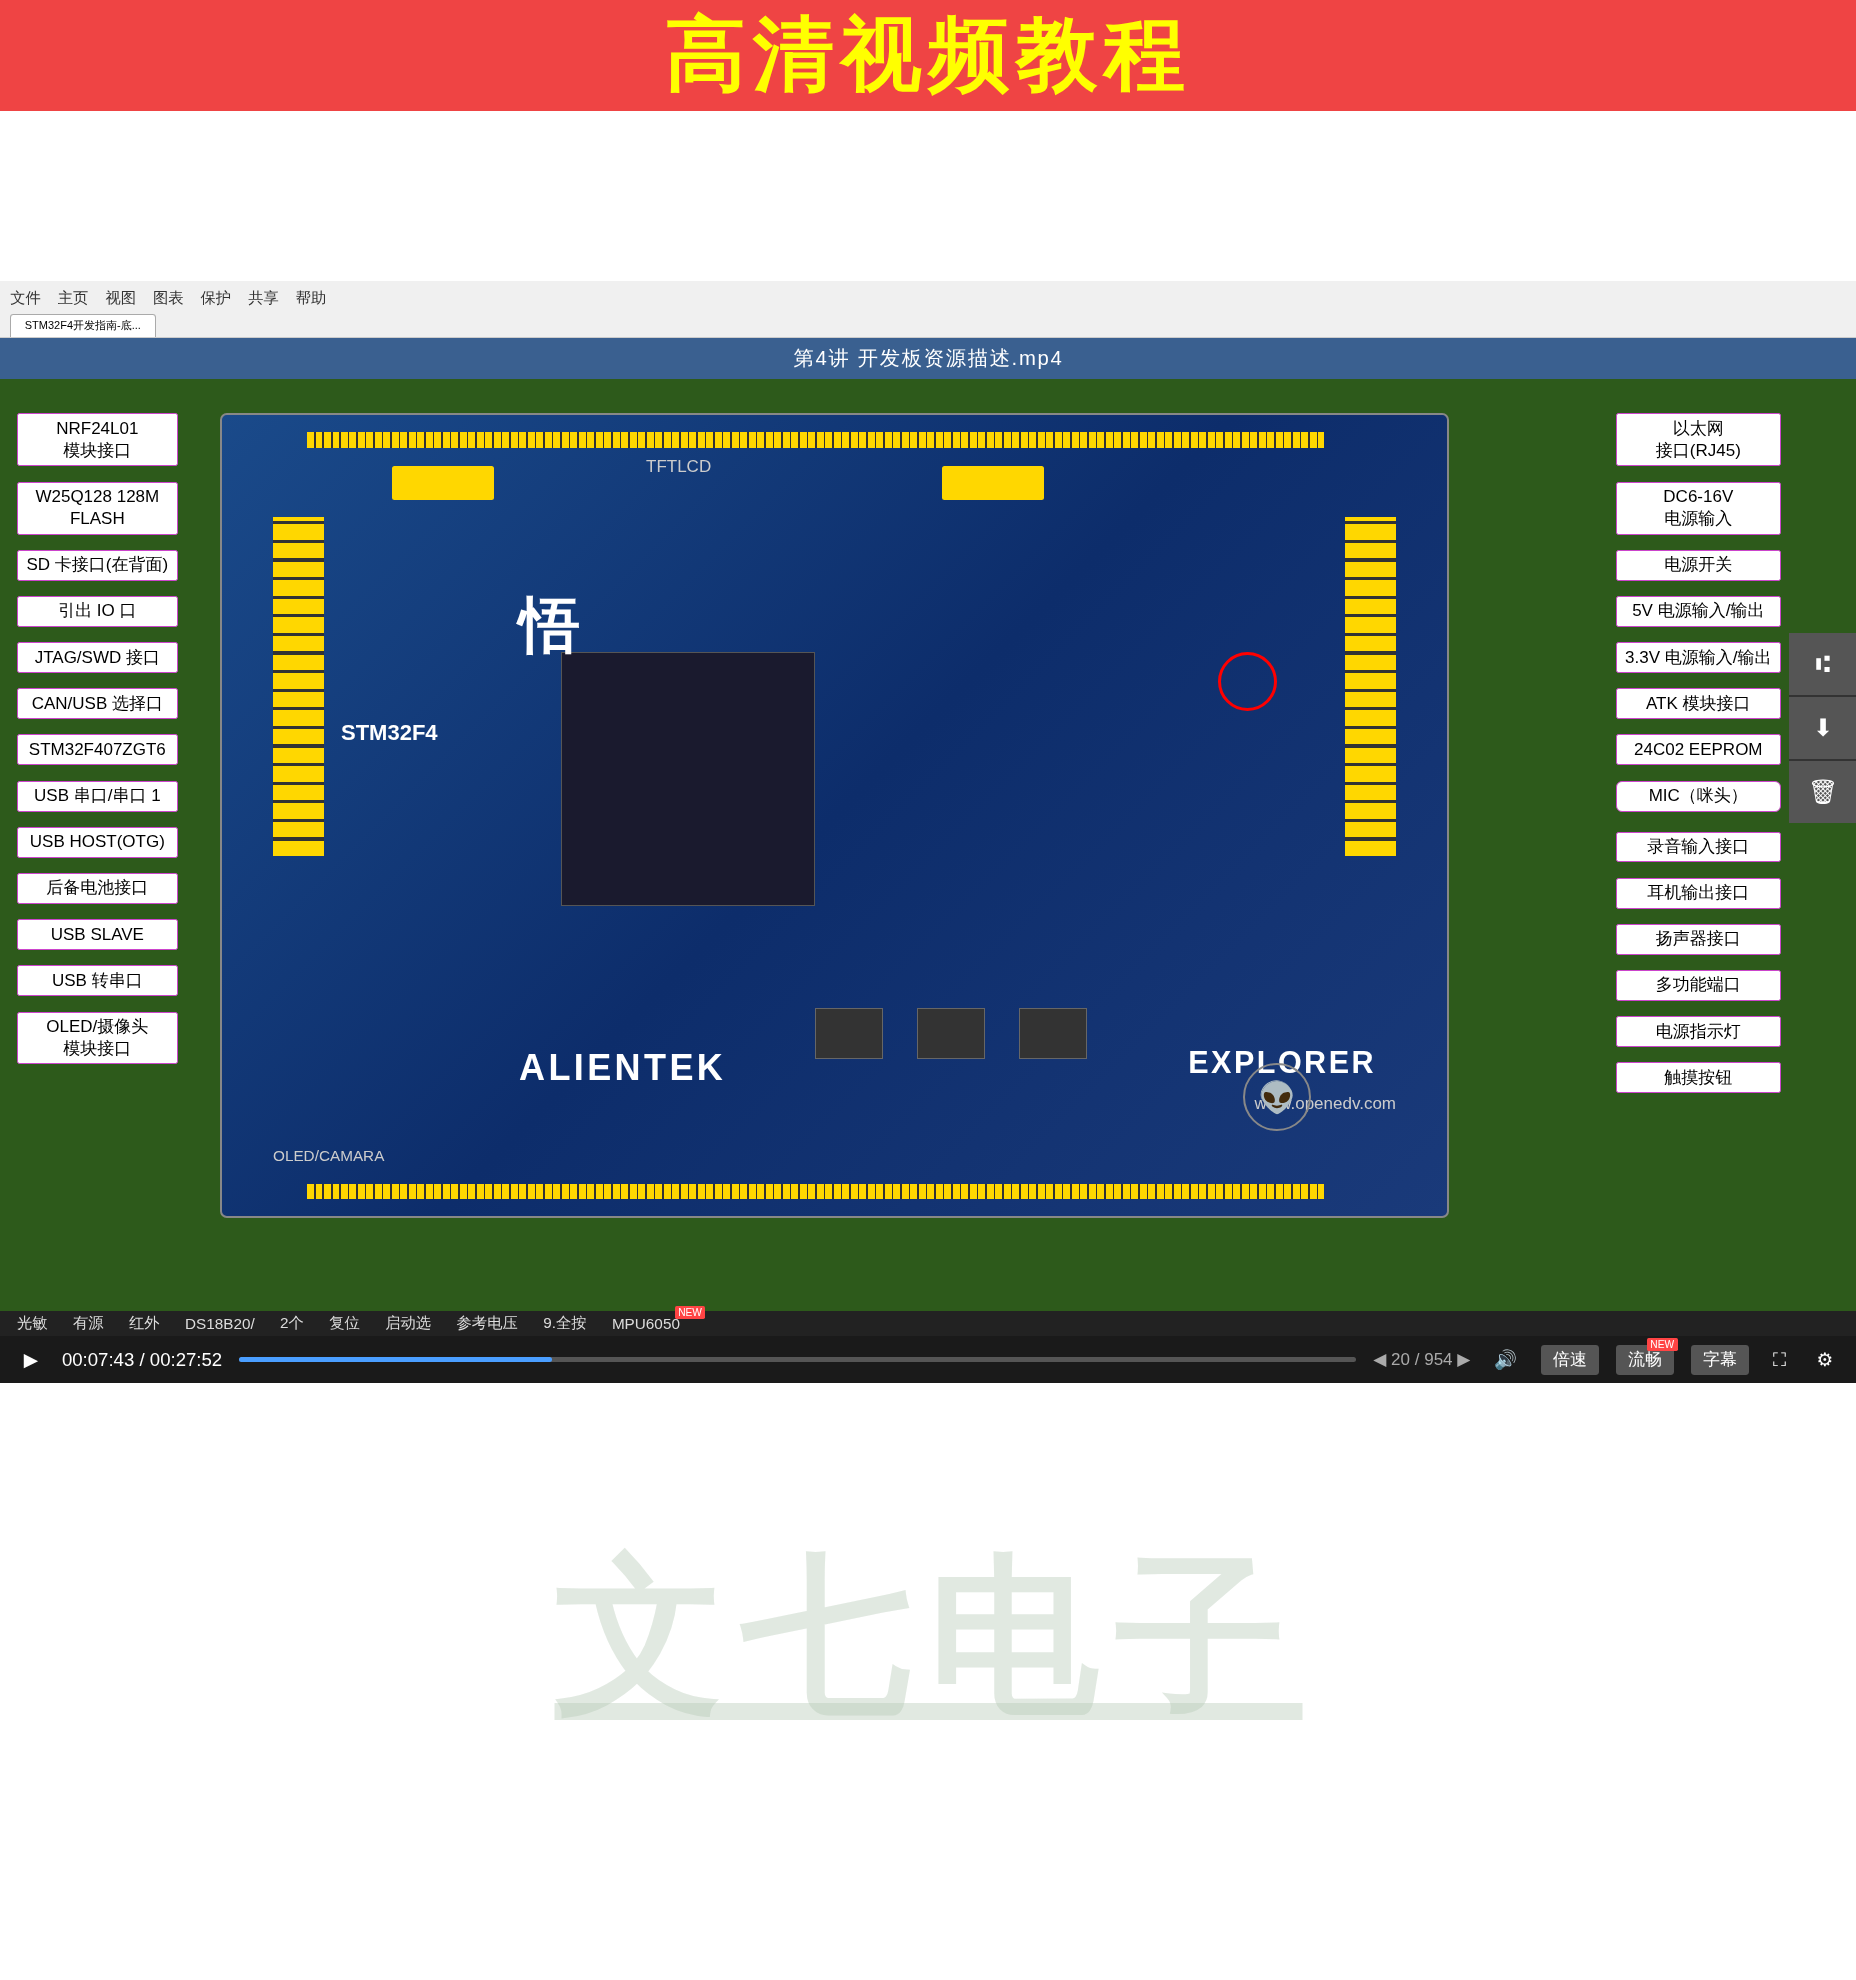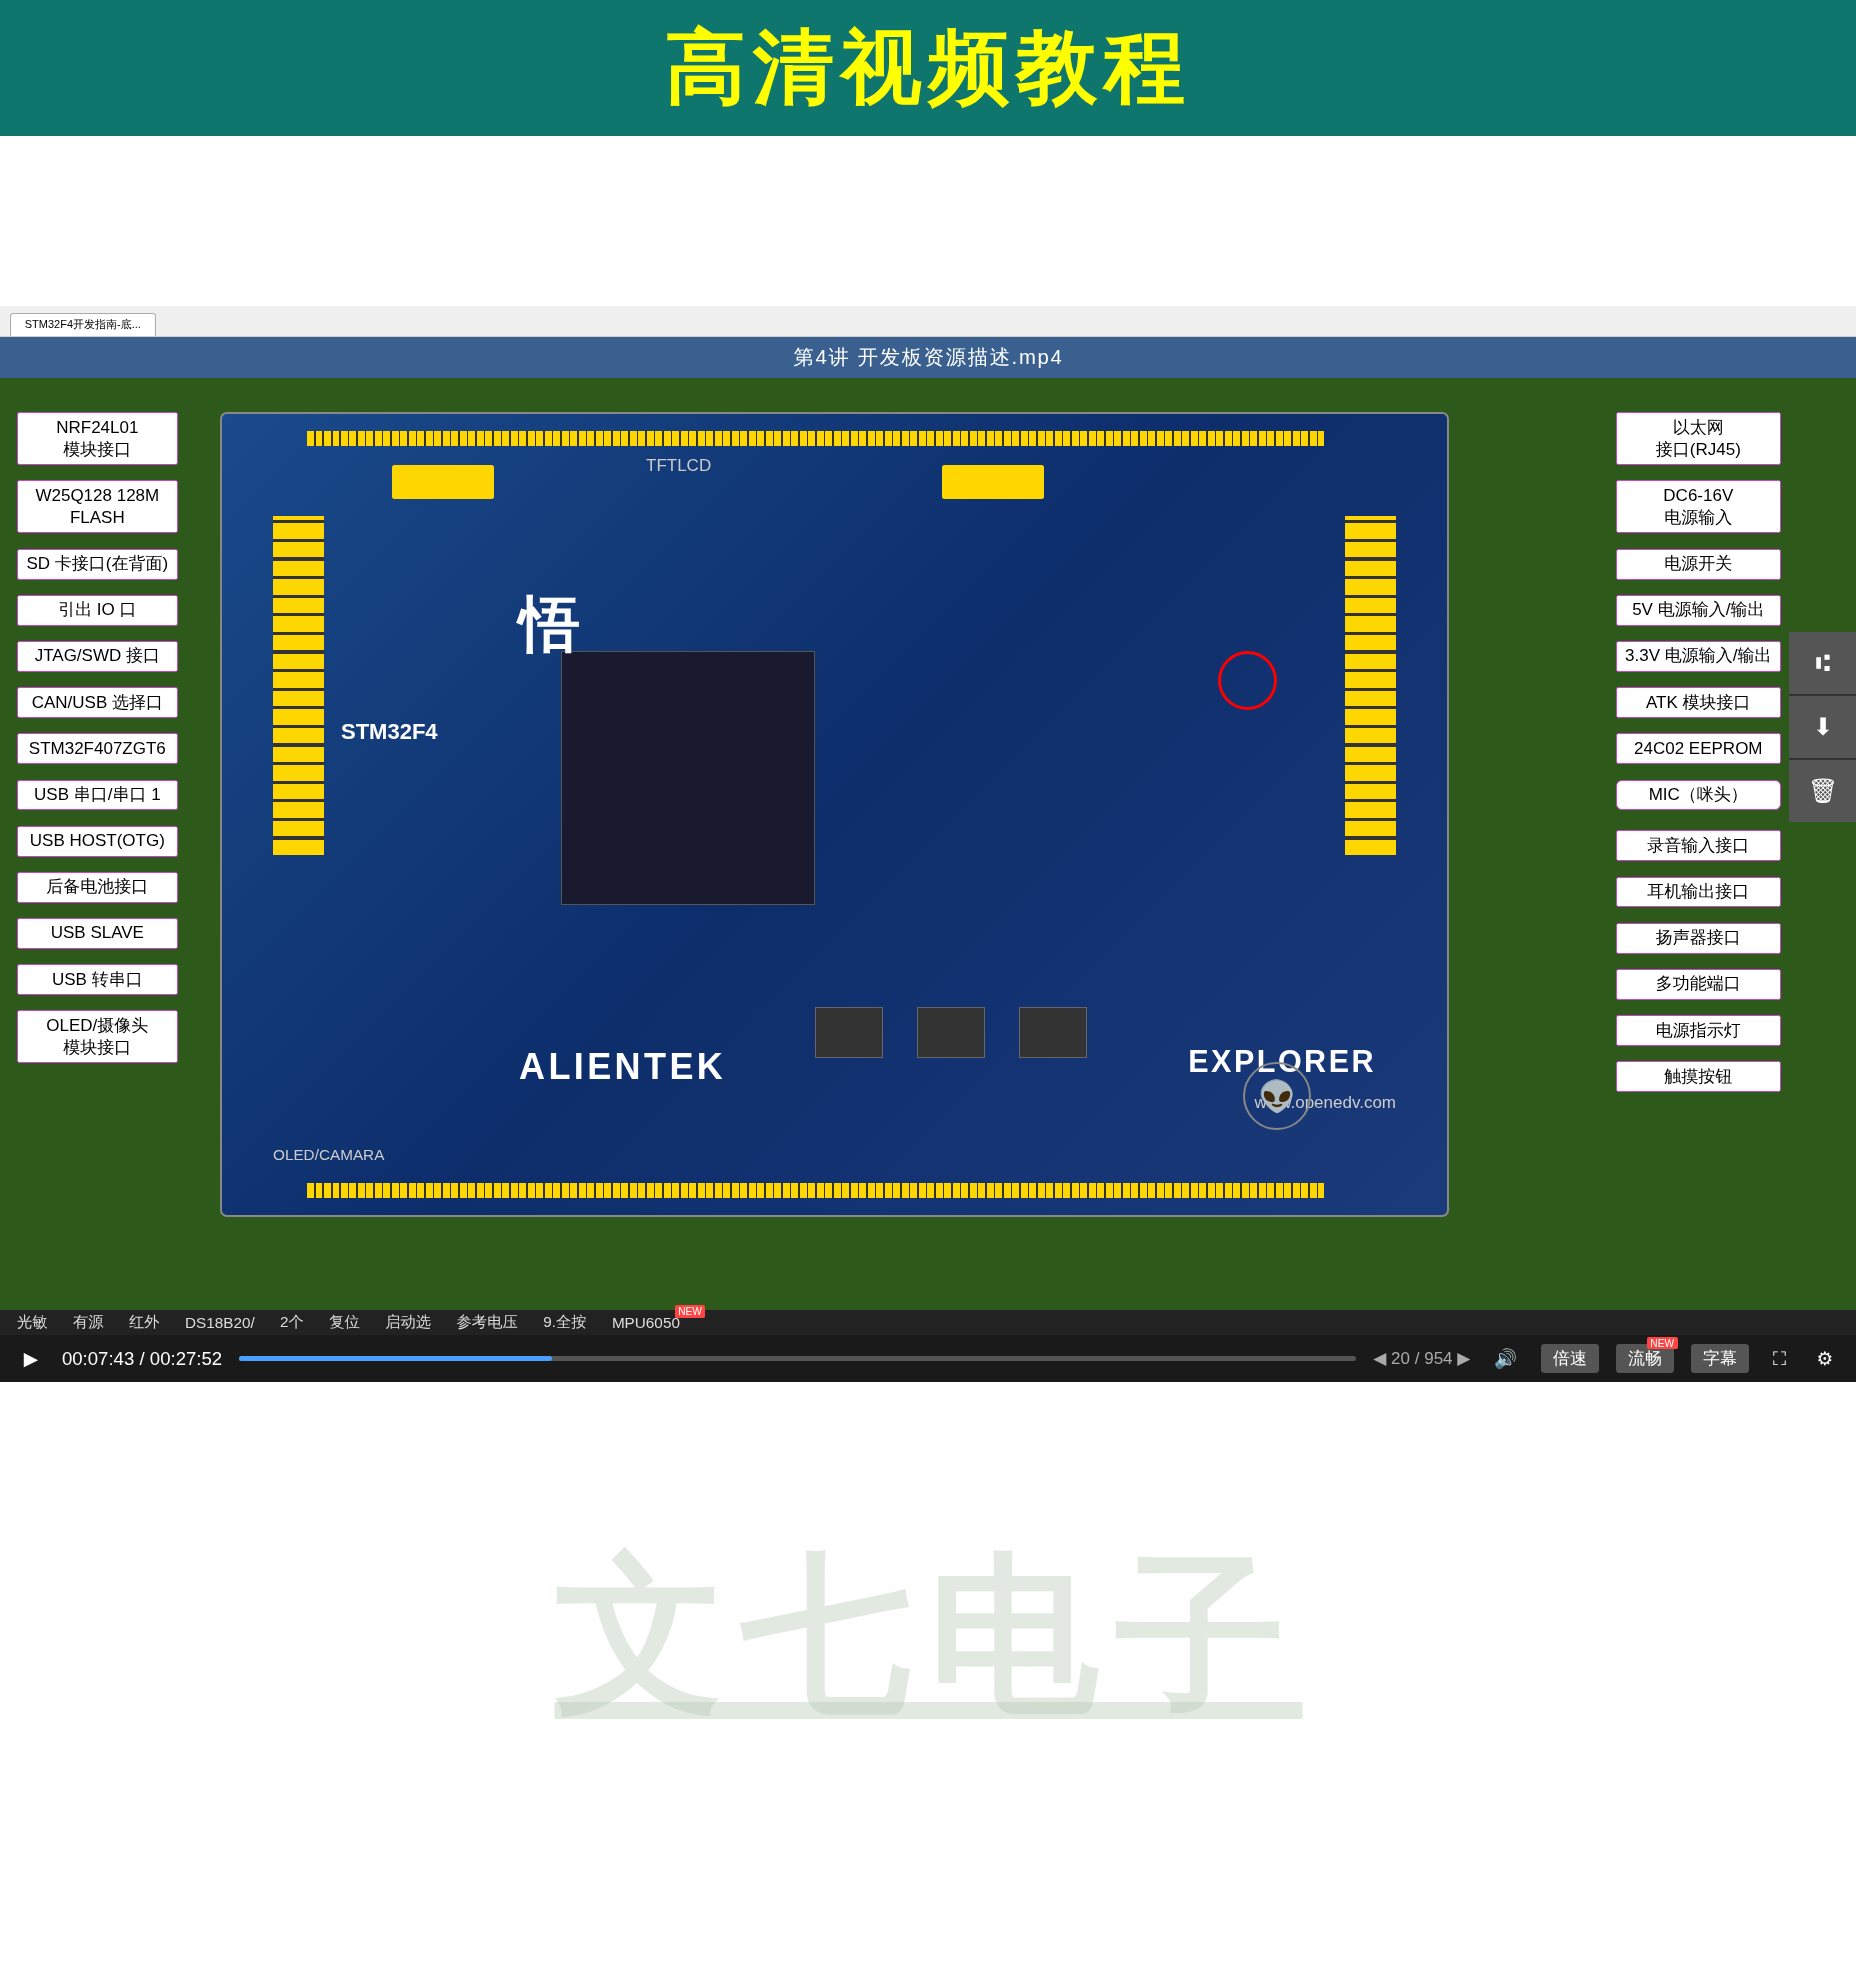--- a/index.html
+++ b/index.html
@@ -5,23 +5,23 @@
     * { margin: 0; padding: 0; box-sizing: border-box; }
     body {
       width: 1857px;
       min-height: 1981px;
       background: #ffffff;
       font-family: 'Microsoft YaHei', Arial, sans-serif;
     }
 
     
     .header {
-      background: #0f766e;
+      background: #ef4444;
       width: 100%;
-      height: 136px;
+      height: 111px;
       display: flex;
       align-items: center;
       justify-content: center;
     }
     .header-title {
       font-size: 81px;
       font-weight: bold;
       color: #ffff00;
       letter-spacing: 6.8px;
     }
@@ -330,20 +330,29 @@
 
 <div class="header">
   <h1 class="header-title">高清视频教程</h1>
 </div>
 
 <div class="gap"></div>
 
 <div class="video-wrapper">
 
   <div class="browser-chrome">
+    <div class="browser-menubar">
+      <span>文件</span>
+      <span>主页</span>
+      <span>视图</span>
+      <span>图表</span>
+      <span>保护</span>
+      <span>共享</span>
+      <span>帮助</span>
+    </div>
     <div class="browser-tab-bar">
       <div class="browser-tab">STM32F4开发指南-底...</div>
     </div>
   </div>
 
   <div class="video-title-bar">
     <span>第4讲 开发板资源描述.mp4</span>
   </div>
 
   <div class="video-content" style="height:890px;">

